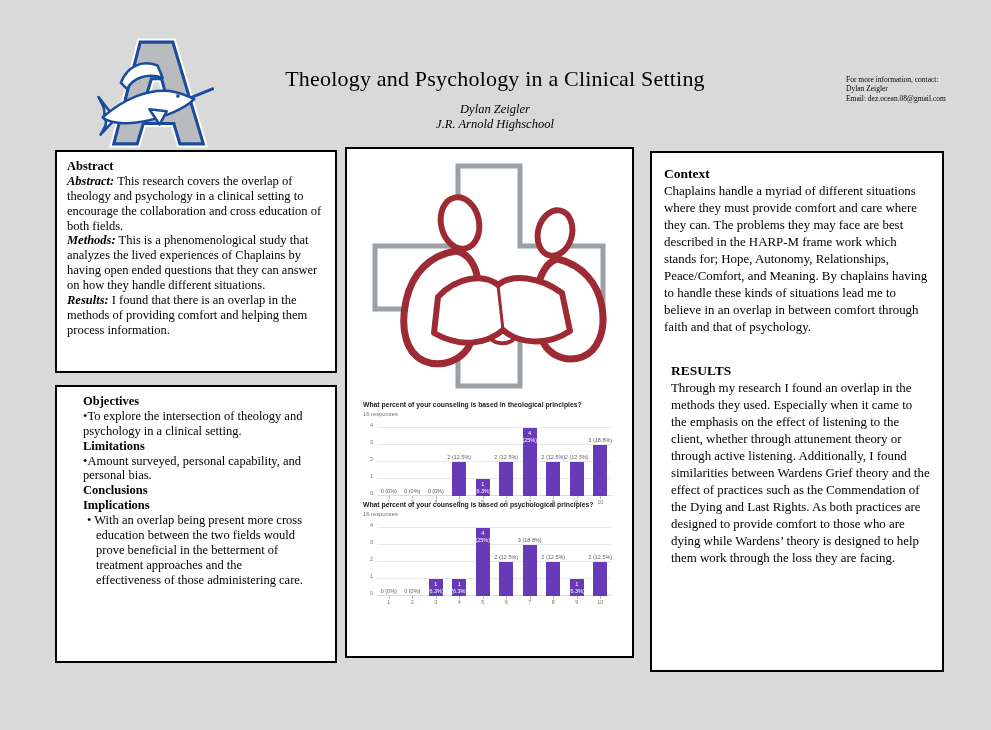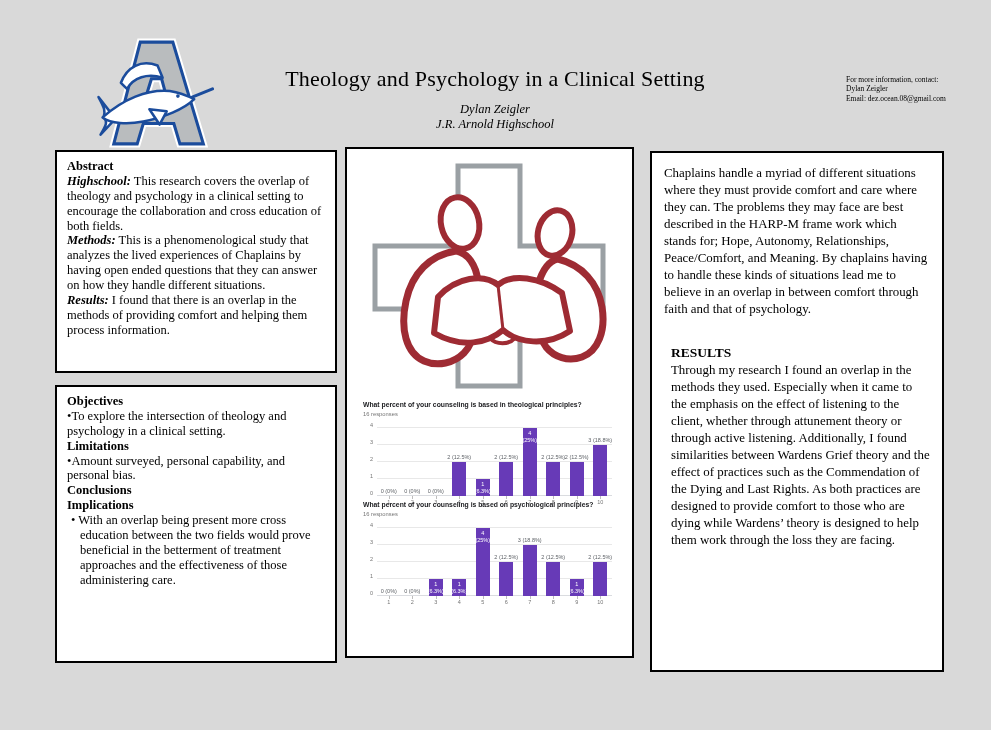--- a/index.html
+++ b/index.html
@@ -17,21 +17,21 @@
   .logo { position:absolute; left:96px; top:36px; width:118px; height:114px; }
   .header { position:absolute; left:200px; top:66px; width:590px; text-align:center; }
   .header h1 { margin:0; font-size:22px; font-weight:normal; letter-spacing:.2px; }
   .header .author { margin-top:10px; font-style:italic; font-size:12.5px; }
   .header .school { font-style:italic; font-size:12.5px; }
   .contact { position:absolute; left:846px; top:75px; width:140px; font-size:7.5px; line-height:1.25; }
 
   
   .box { position:absolute; background:#fff; border:2px solid #000; box-sizing:border-box; }
   .abstract-box   { left:55px;  top:150px; width:282px; height:223px; padding:7px 10px; }
-  .objectives-box { left:55px;  top:385px; width:282px; height:278px; padding:7px 10px; }
+  .objectives-box { left:55px;  top:385px; width:282px; height:278px; padding:7px 26px; }
   .center-box     { left:345px; top:147px; width:289px; height:511px; overflow:hidden; }
   .results-box    { left:650px; top:151px; width:294px; height:521px; padding:12px 12px; }
 
   
   .abstract-box, .objectives-box { font-size:12.5px; line-height:1.19; }
   .results-box { font-size:12.9px; line-height:1.32; }
   .bheading { font-weight:bold; margin:0; }
   .results-box .bheading { font-size:13.5px; }
   .bpara { margin:0; }
   .hang { padding-left:13px; text-indent:-9px; }
@@ -83,21 +83,21 @@
   </div>
 
   <div class="contact">
     <div>For more information, contact:</div>
     <div>Dylan Zeigler</div>
     <div>Email: dez.ocean.08@gmail.com</div>
   </div>
 
   <div class="box abstract-box" id="abstract-box">
       <div class="bheading">Abstract</div>
-      <p class="bpara"><span class="blabel">Highschool:</span> This research covers the overlap of theology and psychology in a clinical setting to encourage the collaboration and cross education of both fields.</p>
+      <p class="bpara"><span class="blabel">Abstract:</span> This research covers the overlap of theology and psychology in a clinical setting to encourage the collaboration and cross education of both fields.</p>
       <p class="bpara"><span class="blabel">Methods:</span> This is a phenomenological study that analyzes the lived experiences of Chaplains by having open ended questions that they can answer on how they handle different situations.</p>
       <p class="bpara"><span class="blabel">Results:</span> I found that there is an overlap in the methods of providing comfort and helping them process information.</p>
     </div>
 
   <div class="box objectives-box" id="objectives-box">
       <div class="bheading">Objectives</div>
       <p class="bpara">•To explore the intersection of theology and psychology in a clinical setting.</p>
       <div class="bheading">Limitations</div>
       <p class="bpara">•Amount surveyed, personal capability, and personal bias.</p>
       <div class="bheading">Conclusions</div>
@@ -241,18 +241,19 @@
             <div class="bar" style="left: 216.25px; width: 14px; height: 34px; background: rgb(103, 58, 183);"></div>
             <div class="ablabel" style="left: 223.25px; bottom: 36.5px;">2 (12.5%)</div>
             <div class="xtick" style="left: 223.25px;"></div>
             <div class="xlabel" style="left: 211.5px; width: 23.5px;">10</div>
           </div>
         </div>
       </div>
   </div>
 
   <div class="box results-box" id="context-box">
+      <div class="bheading">Context</div>
       <p class="bpara">Chaplains handle a myriad of different situations where they must provide comfort and care where they can. The problems they may face are best described in the HARP-M frame work which stands for; Hope, Autonomy, Relationships, Peace/Comfort, and Meaning. By chaplains having to handle these kinds of situations lead me to believe in an overlap in between comfort through faith and that of psychology.</p>
       <div class="bheading results-heading">RESULTS</div>
       <p class="bpara indent">Through my research I found an overlap in the methods they used. Especially when it came to the emphasis on the effect of listening to the client, whether through attunement theory or through active listening. Additionally, I found similarities between Wardens Grief theory and the effect of practices such as the Commendation of the Dying and Last Rights. As both practices are designed to provide comfort to those who are dying while Wardens’ theory is designed to help them work through the loss they are facing.</p>
     </div>
 
 </div>
 
 </body></html>

